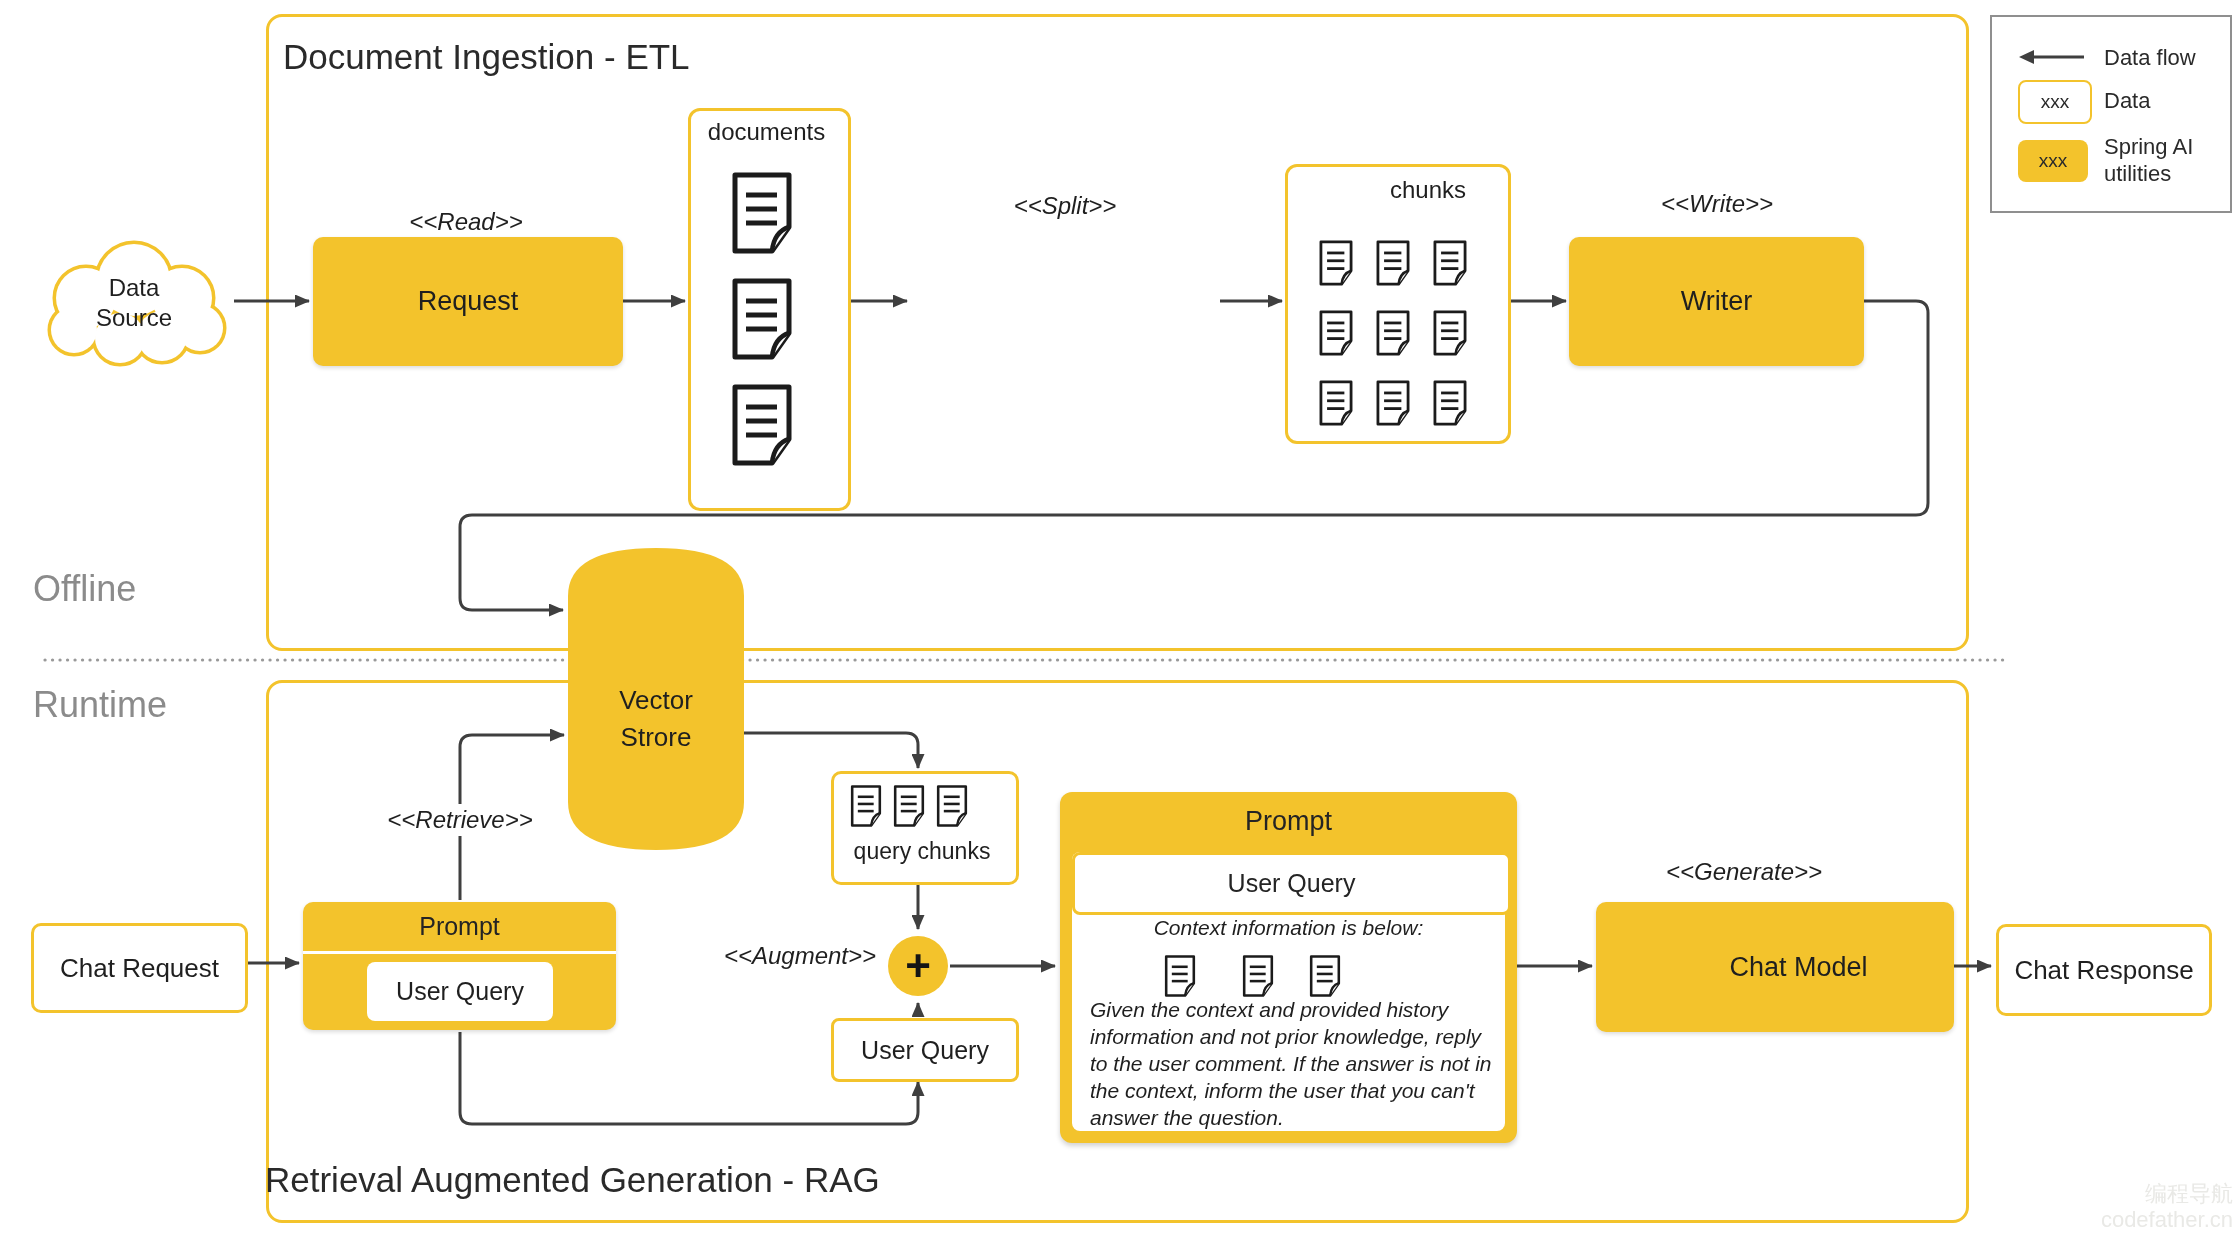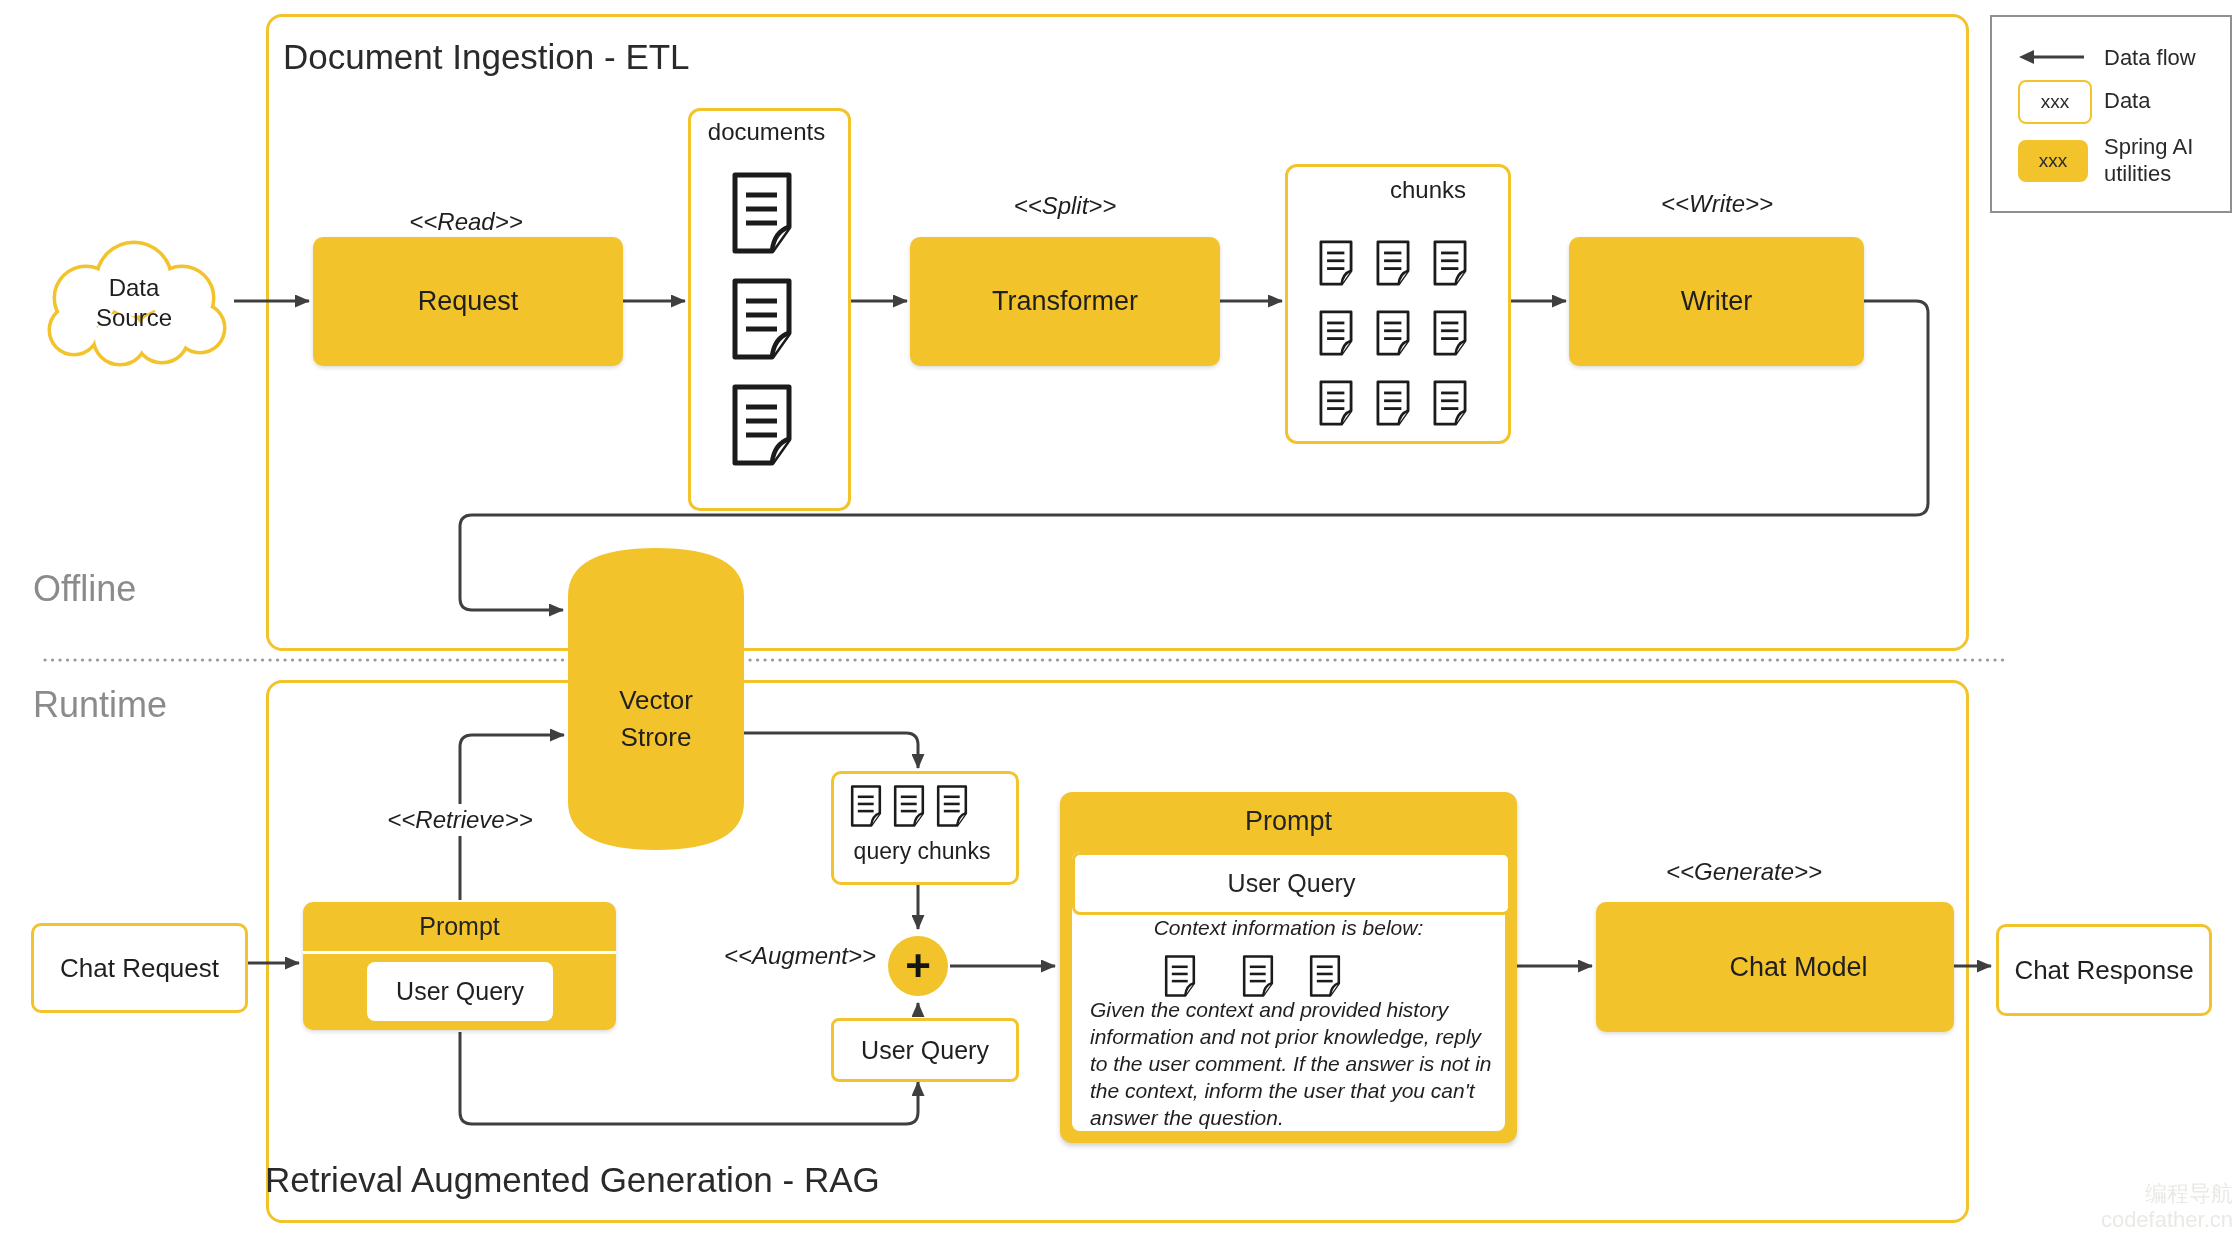--- a/index.html
+++ b/index.html
@@ -158,23 +158,20 @@
       <use href="#doc"></use>
     </svg>
   <svg class="icon doc-lg" style="left:730px;top:276px;">
       <use href="#doc"></use>
     </svg>
   <svg class="icon doc-lg" style="left:730px;top:382px;">
       <use href="#doc"></use>
     </svg>
 
   <div class="stereo" style="left:1065px;top:190px;">&lt;&lt;Split&gt;&gt;</div>
-  <div class="ybox" style="left:910px;top:237px;width:310px;height:129px;">
-    <span>Transformer</span>
-  </div>
 
   <div class="dbox" style="left:1285px;top:164px;width:220px;height:274px;border-radius:12px;"></div>
   <div class="boxlabel" style="left:1285px;top:176px;width:220px;padding-left:33px;">chunks</div>
   <svg class="icon doc-sm" style="left:1317px;top:239px;">
       <use href="#doc"></use>
     </svg>
   <svg class="icon doc-sm" style="left:1374px;top:239px;">
       <use href="#doc"></use>
     </svg>
   <svg class="icon doc-sm" style="left:1431px;top:239px;">

